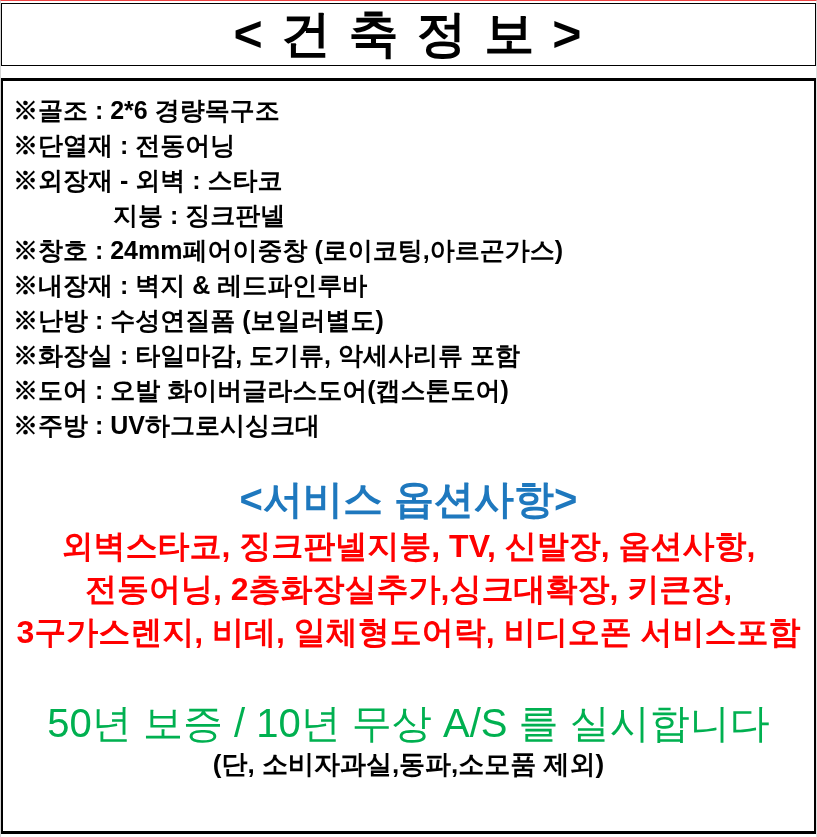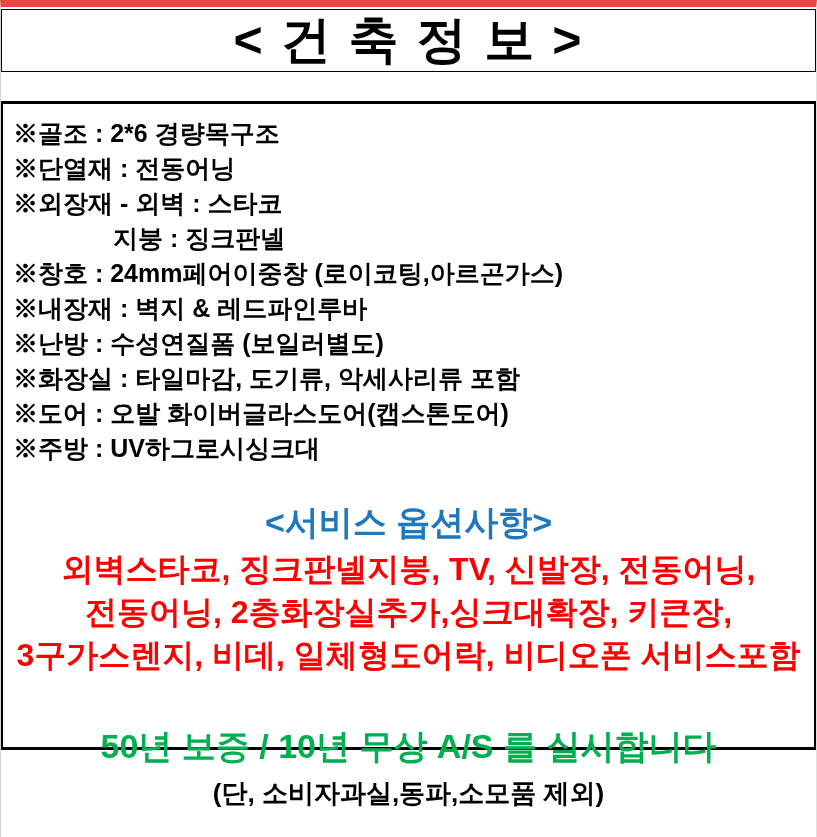--- a/index.html
+++ b/index.html
@@ -6,21 +6,21 @@
   html, body {
     margin: 0; padding: 0;
     width: 817px; height: 837px;
     background: #ffffff;
     font-family: "Liberation Sans", sans-serif;
   }
   .page {
     position: relative;
     width: 817px; height: 837px;
     background: #ffffff;
-    border-top: 7px solid #ef4444;
+    border-top: 1px solid #ef4444;
     border-left: 1px solid #d4d4d4;
     border-right: 1px solid #e0e0e0;
     overflow: hidden;
   }
   .title-box {
     position: absolute;
     left: 0px; top: 2px;
     width: 815px; height: 63px;
     border: 1px solid #000000;
     display: flex;
@@ -29,22 +29,22 @@
   }
   .title-text {
     font-size: 50px;
     font-weight: bold;
     color: #000000;
     letter-spacing: 2px;
     white-space: nowrap;
   }
   .content-box {
     position: absolute;
-    left: 0px; top: 94px;
-    width: 815px; height: 649px;
+    left: 0px; top: 77px;
+    width: 815px; height: 756px;
     border: 2px solid #000000;
     border-top-width: 3px;
     border-bottom-width: 3px;
   }
   .spec-list {
     padding: 12px 0 0 10px;
   }
   .spec-line {
     height: 35px;
     line-height: 35px;
@@ -54,53 +54,52 @@
     white-space: nowrap;
   }
   .spec-line.indent {
     padding-left: 100px;
   }
   .service-section {
     margin-top: 36px;
     text-align: center;
   }
   .service-heading {
-    font-size: 34px;
+    font-size: 40px;
     font-weight: bold;
     color: var(--blue, #1E78BE);
     height: 40px;
     line-height: 40px;
     margin-bottom: 6px;
     white-space: nowrap;
   }
   .service-lines .service-line {
     font-size: 32px;
     font-weight: bold;
     color: var(--red, #FF0000);
     height: 43px;
     line-height: 43px;
     white-space: nowrap;
   }
   .warranty-section {
     margin-top: 45px;
     text-align: center;
   }
   .warranty-main {
-    font-size: 34px;
-    font-weight: bold;
+    font-size: 40px;
+    font-weight: normal;
     color: var(--green, #00B050);
     height: 48px;
     line-height: 48px;
     white-space: nowrap;
   }
   .warranty-note {
     font-size: 26px;
     font-weight: bold;
     color: #000000;
-    margin-top: 6px;
     height: 34px;
     line-height: 34px;
     white-space: nowrap;
   }
 </style>
 </head>
 <body>
 
 <div class="page">
 
@@ -119,21 +118,21 @@
         <div class="spec-line">※내장재 : 벽지 &amp; 레드파인루바</div>
         <div class="spec-line">※난방 : 수성연질폼 (보일러별도)</div>
         <div class="spec-line">※화장실 : 타일마감, 도기류, 악세사리류 포함</div>
         <div class="spec-line">※도어 : 오발 화이버글라스도어(캡스톤도어)</div>
         <div class="spec-line">※주방 : UV하그로시싱크대</div>
       </div>
 
     <div class="service-section">
       <div class="service-heading">&lt;서비스 옵션사항&gt;</div>
       <div class="service-lines">
-          <div class="service-line">외벽스타코, 징크판넬지붕, TV, 신발장, 전동어닝,</div>
+          <div class="service-line">외벽스타코, 징크판넬지붕, TV, 신발장, 옵션사항,</div>
           <div class="service-line">전동어닝, 2층화장실추가,싱크대확장, 키큰장,</div>
           <div class="service-line">3구가스렌지, 비데, 일체형도어락, 비디오폰 서비스포함</div>
         </div>
     </div>
 
     <div class="warranty-section">
       <div class="warranty-main">50년 보증 / 10년 무상 A/S 를 실시합니다</div>
       <div class="warranty-note">(단, 소비자과실,동파,소모품 제외)</div>
     </div>
 

